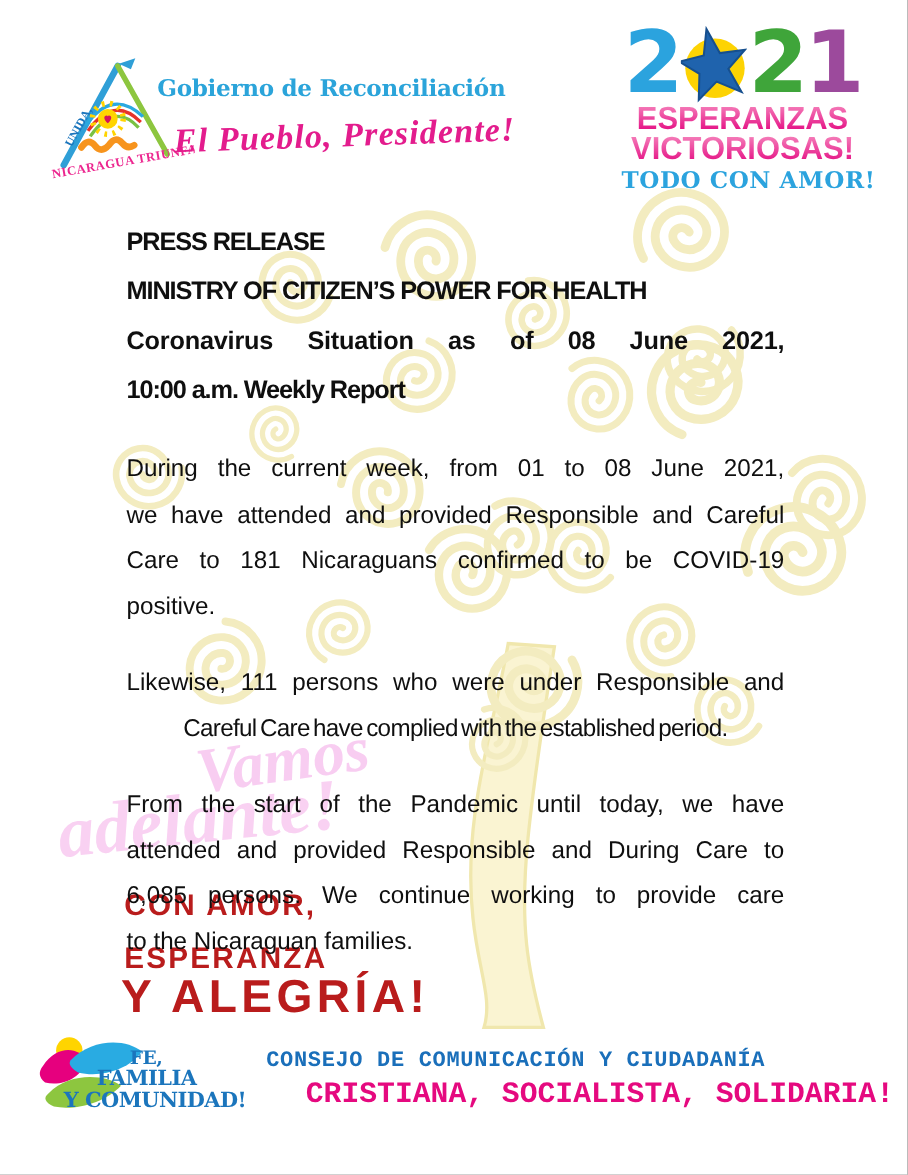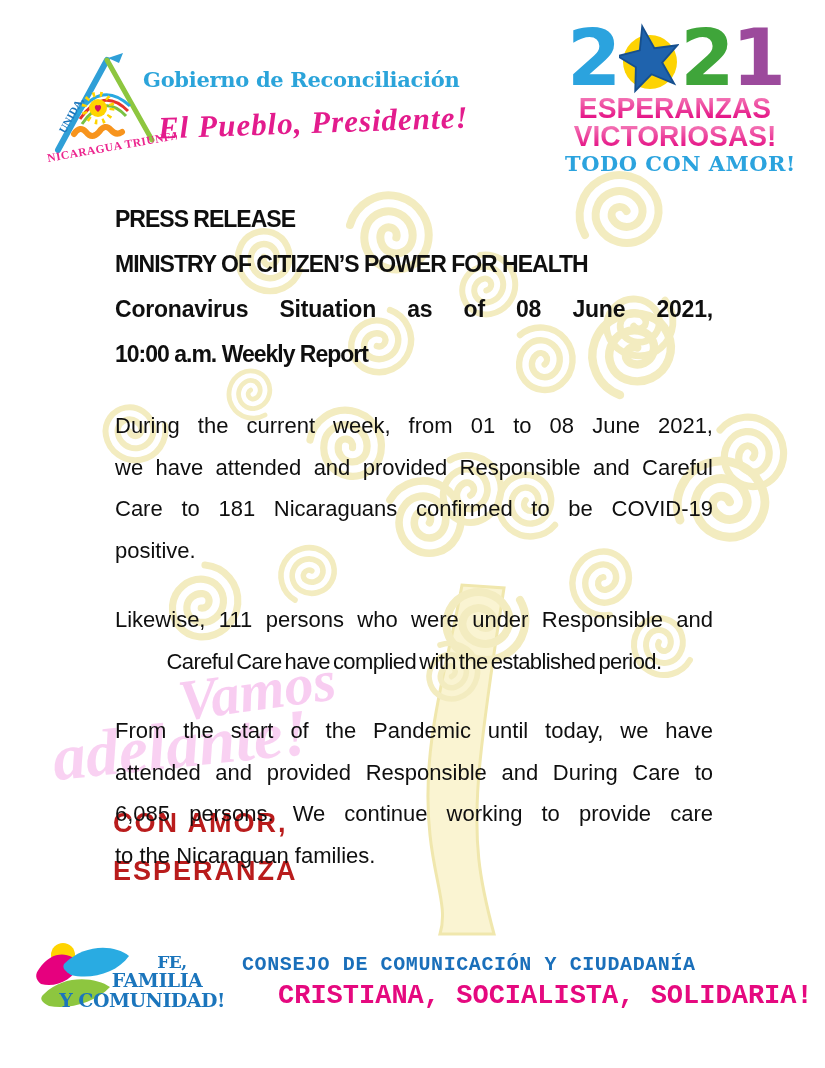--- a/index.html
+++ b/index.html
@@ -38,21 +38,21 @@
              color:#2ba3de;letter-spacing:0.5px;white-space:nowrap;}
   
   .doc{position:absolute;left:115px;top:197px;width:598px;z-index:2;color:#0f0f0f;}
   .h{font-weight:bold;font-size:23px;line-height:45px;letter-spacing:-1px;white-space:nowrap;}
   .h.just{white-space:normal;letter-spacing:-0.2px;text-align:justify;text-align-last:justify;}
   .para{margin-top:28px;font-size:22px;line-height:41.5px;}
   .jl{text-align:justify;text-align-last:justify;}
   .tight{letter-spacing:-0.6px;word-spacing:-2.5px;text-align:center;}
   
   .waves-logo{position:absolute;left:34px;top:936px;z-index:2;}
-  .family-text{position:absolute;left:58px;top:954px;width:168px;z-index:2;text-align:center;
+  .family-text{position:absolute;left:58px;top:954px;width:168px;z-index:2;text-align:left;
                color:#1b75bc;font-family:"DejaVu Serif","Liberation Serif",serif;font-weight:bold;
                letter-spacing:-0.5px;}
   .family-text .f1{font-size:17px;line-height:17px;padding-left:60px;}
   .family-text .f2{font-size:19px;line-height:19px;padding-left:30px;}
   .family-text .f3{font-size:19px;line-height:20px;}
   .council{position:absolute;left:242px;top:953px;width:560px;z-index:2;
            font-family:"Liberation Mono","DejaVu Sans Mono",monospace;font-weight:bold;white-space:nowrap;}
   .council .c1{color:#1a6fba;font-size:20px;line-height:24px;letter-spacing:0.6px;}
   .council .c2{color:#e5097f;font-size:27px;line-height:30px;margin-top:4px;letter-spacing:0px;margin-left:36px;}
 </style>
@@ -90,20 +90,21 @@
       <use href="#spiral" transform="translate(690,660) scale(0.75) rotate(-150)"></use>
       <use href="#spiral" transform="translate(720,430) scale(0.9) rotate(40)"></use>
     </g>
   </svg>
 
   <span class="wm-text" id="wm-script1">Vamos</span>
   <span class="wm-text" id="wm-script2">adelante!</span>
 
   <span class="wm-text cheer" id="wm-cheer1">CON AMOR,</span>
   <span class="wm-text cheer" id="wm-cheer2">ESPERANZA</span>
+  <span class="wm-text cheer" id="wm-cheer3">Y ALEGRÍA!</span>
 
   <svg class="hdr-emblem" width="135" height="120" viewBox="0 0 135 120">
     <path d="M65,12 L16,102" stroke="#2f9fd7" stroke-width="6" stroke-linecap="round" fill="none"></path>
     <path d="M65,12 L110,92" stroke="#8dc63f" stroke-width="5" stroke-linecap="round" fill="none"></path>
     <path d="M66,10 l15,-5 l-4,10 z" fill="#2f9fd7"></path>
     <path d="M36,66 Q60,32 88,58" fill="none" stroke="#2aa9e0" stroke-width="3"></path>
     <path d="M38,71 Q61,38 86,63" fill="none" stroke="#e6332a" stroke-width="3"></path>
     <path d="M40,76 Q62,44 84,68" fill="none" stroke="#7ac143" stroke-width="3"></path>
     <circle cx="56" cy="60" r="14" fill="none" stroke="#ffd400" stroke-width="5" stroke-dasharray="2.5,5"></circle>
     <circle cx="56" cy="60" r="9" fill="#ffd400"></circle>

